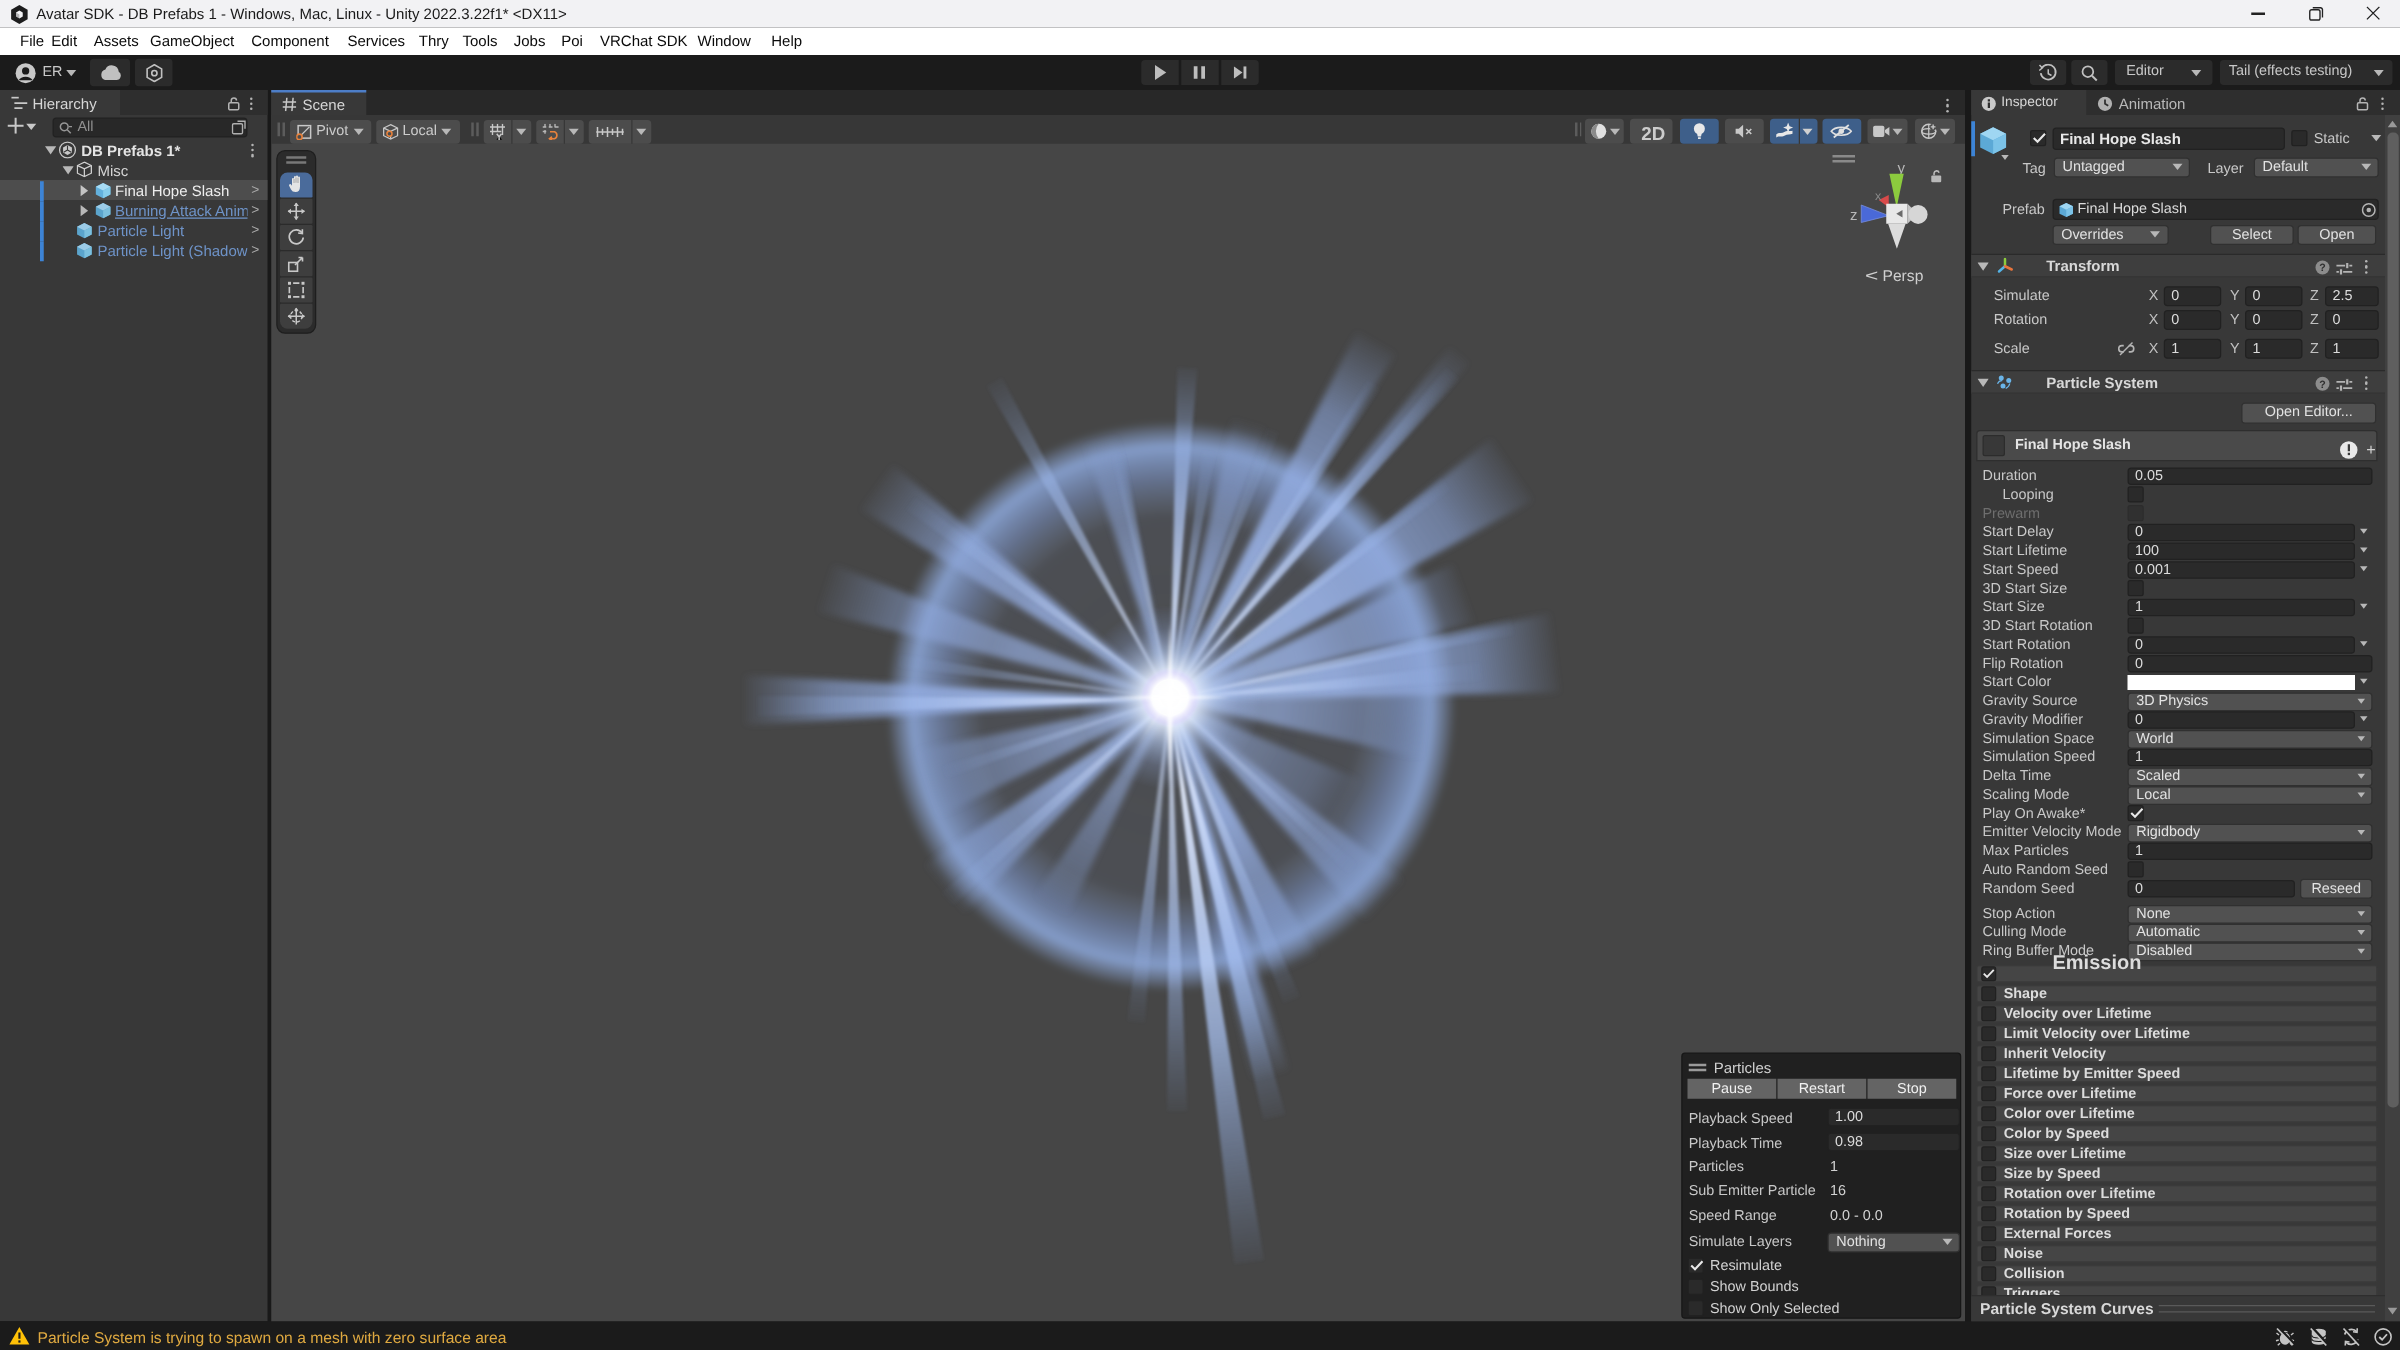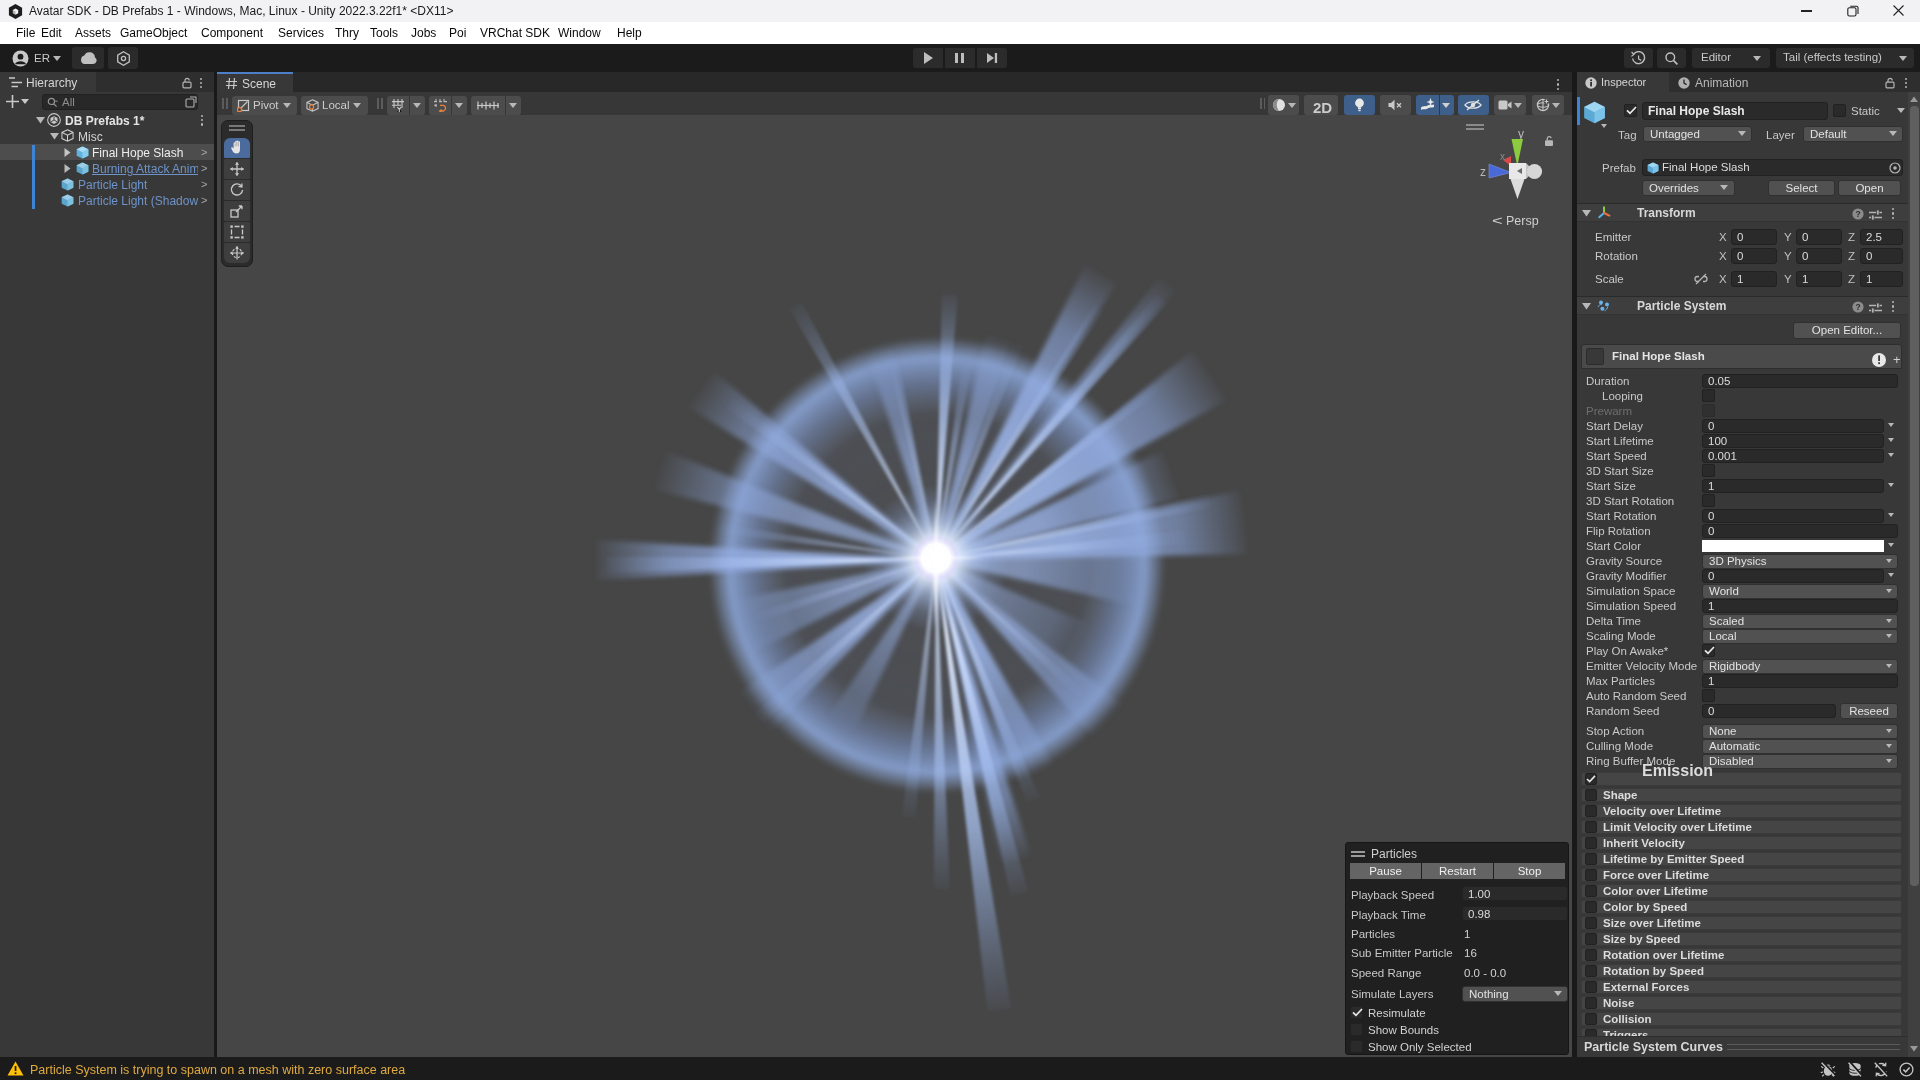--- a/index.html
+++ b/index.html
@@ -576,21 +576,21 @@
 <text x="6" y="9" font-size="8.5" font-weight="bold" text-anchor="middle" fill="#2e2e2e" font-family="Liberation Sans">?</text>
 </svg>
 <svg class="a" style="left:1869px;top:209px;" width="13" height="12" viewBox="0 0 13 12">
 <path d="M0 3.5 L13 3.5 M0 8.5 L13 8.5" stroke="#b4b4b4" stroke-width="1.3"></path>
 <rect x="7.5" y="1" width="2.6" height="5" fill="#b4b4b4" stroke="#3e3e3e" stroke-width="0.8"></rect>
 <rect x="2.5" y="6" width="2.6" height="5" fill="#b4b4b4" stroke="#3e3e3e" stroke-width="0.8"></rect>
 </svg>
 <div class="a" style="left:1892px;top:208.0px;width:2.2px;height:2.2px;border-radius:50%;background:#b4b4b4;"></div>
 <div class="a" style="left:1892px;top:212.4px;width:2.2px;height:2.2px;border-radius:50%;background:#b4b4b4;"></div>
 <div class="a" style="left:1892px;top:216.8px;width:2.2px;height:2.2px;border-radius:50%;background:#b4b4b4;"></div>
-<div class="a lbl" style="left:1595px;top:231px;">Emitter</div>
+<div class="a lbl" style="left:1595px;top:231px;">Simulate</div>
 <div class="a lbl" style="left:1719px;top:231px;color:#c0c0c0;">X</div>
 <div class="a in" style="left:1731px;top:229px;width:46px;height:16px;line-height:14px;">0</div>
 <div class="a lbl" style="left:1784px;top:231px;color:#c0c0c0;">Y</div>
 <div class="a in" style="left:1796px;top:229px;width:46px;height:16px;line-height:14px;">0</div>
 <div class="a lbl" style="left:1848px;top:231px;color:#c0c0c0;">Z</div>
 <div class="a in" style="left:1860px;top:229px;width:43px;height:16px;line-height:14px;">2.5</div>
 <div class="a lbl" style="left:1595px;top:250px;">Rotation</div>
 <div class="a lbl" style="left:1719px;top:250px;color:#c0c0c0;">X</div>
 <div class="a in" style="left:1731px;top:248px;width:46px;height:16px;line-height:14px;">0</div>
 <div class="a lbl" style="left:1784px;top:250px;color:#c0c0c0;">Y</div>

